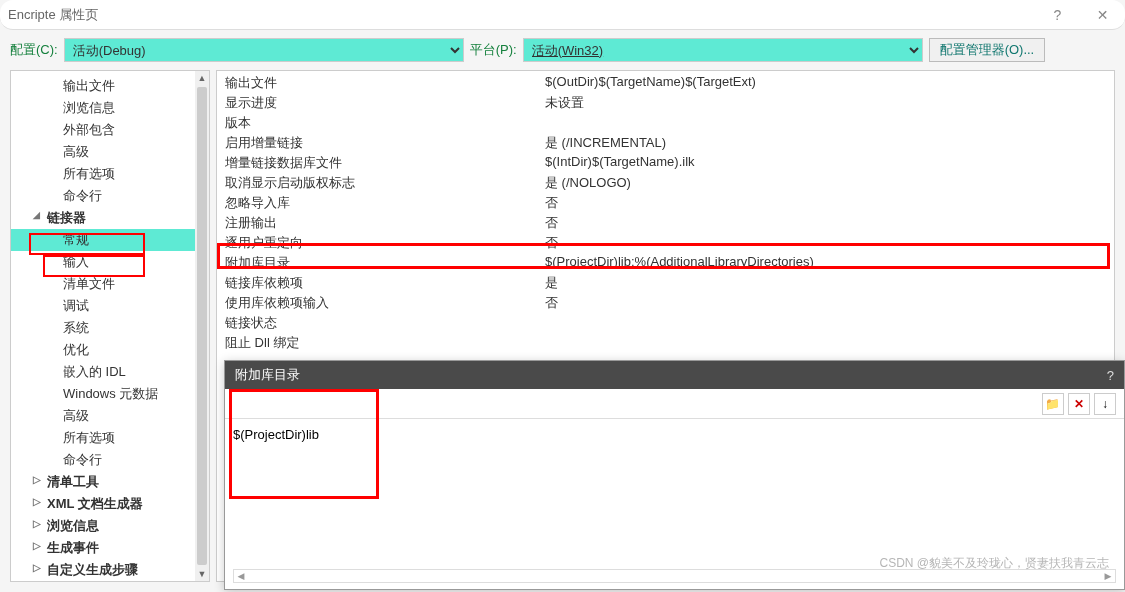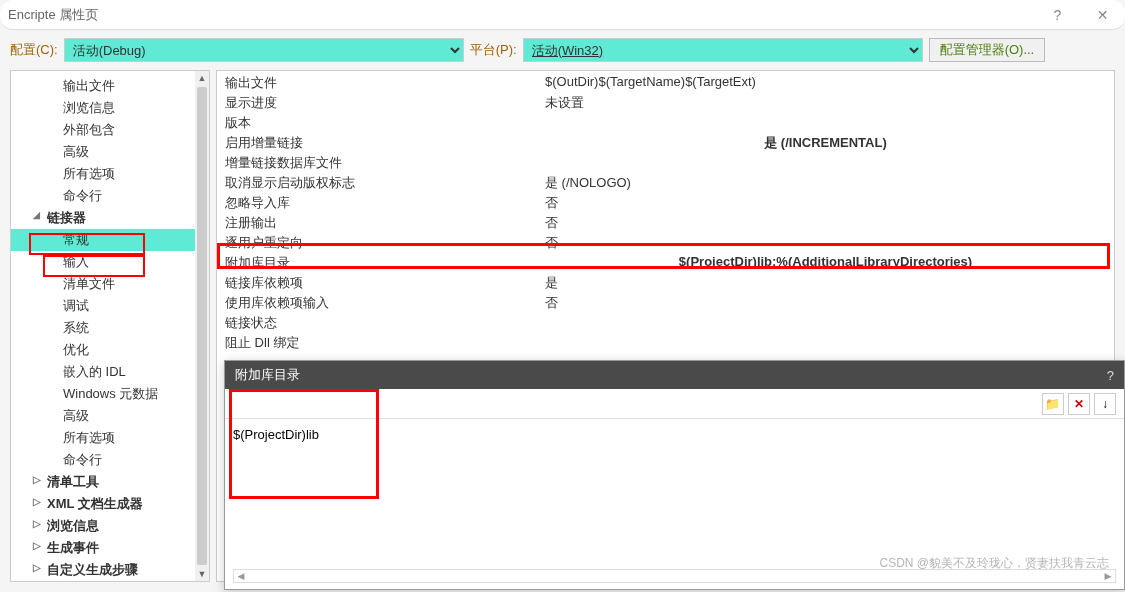--- a/index.html
+++ b/index.html
@@ -3,45 +3,45 @@
 <meta charset="utf-8">
 <style>
 * { box-sizing: border-box; margin: 0; padding: 0; font-family: "Microsoft YaHei", "Segoe UI", sans-serif; font-size: 13px; }
 body { background: #f5f5f5; width: 1125px; height: 592px; overflow: hidden; position: relative; }
 
 .titlebar { height: 30px; background: #fff; border-bottom: 1px solid #ddd; display: flex; align-items: center; padding-left: 8px; color: #666; border-radius: 13px; }
 .titlebar .spacer { flex: 1; }
 .titlebar .btn { width: 45px; height: 30px; display: flex; align-items: center; justify-content: center; color: #888; font-size: 14px; }
 
 .toolbar { height: 40px; display: flex; align-items: center; padding: 0 10px; gap: 6px; background: #f5f5f5; }
-.toolbar label { color: #a16207; }
+.toolbar label { color: #15803d; }
 .toolbar select { flex: 1; height: 24px; border: 1px solid #ccc; background: #5eead4; padding: 0 4px; color: #333; }
 .toolbar .sel-config { max-width: 400px; }
 .toolbar .sel-platform { max-width: 400px; text-decoration: underline; }
-.toolbar .mgr-btn { height: 24px; padding: 0 10px; border: 1px solid #bbb; background: #f0f0f0; color: #4d7c0f; white-space: nowrap; }
+.toolbar .mgr-btn { height: 24px; padding: 0 10px; border: 1px solid #bbb; background: #f0f0f0; color: #0f766e; white-space: nowrap; }
 
 .main { display: flex; height: calc(100% - 70px); padding: 0 10px 10px 10px; gap: 6px; position: relative; }
 
 .tree { width: 200px; border: 1px solid #ccc; background: #fff; overflow: hidden; position: relative; padding-top: 4px; }
 .tree .scroll { width: 14px; position: absolute; right: 0; top: 0; bottom: 0; background: #f0f0f0; display:flex; flex-direction:column; }
 .tree .scroll .ar { height:14px; display:flex; align-items:center; justify-content:center; font-size:9px; color:#666; }
 .tree .scroll .thumb { flex:1; background:#ccc; margin:2px; border-radius:2px;}
 .tree-item { padding: 2px 0 2px 52px; color: #333; position: relative; white-space: nowrap; }
 .tree-item.l1 { padding-left: 36px; font-weight: bold; }
 .tree-item.l1::before { content: "▷"; position: absolute; left: 22px; font-size: 10px; color: #777; top:3px;}
 .tree-item.l1.expanded::before { content: "◢"; font-size:9px; }
 .tree-item.selected { background: #5eead4; }
 .tree-highlight-1 { position:absolute; left:18px; top:162px; width:116px; height:22px; border:2px solid red; z-index:5; pointer-events:none;}
 .tree-highlight-2 { position:absolute; left:32px; top:184px; width:102px; height:22px; border:2px solid red; z-index:5; pointer-events:none;}
 
 .props { flex: 1; border: 1px solid #ccc; background: #fff; overflow: hidden; position: relative; padding-top: 2px; }
 .prop-row { display: flex; padding: 1px 8px; }
 .prop-row .k { width: 320px; color: #333; }
 .prop-row .v { flex: 1; color: #333; }
-.prop-row .v.bold { font-weight: bold; text-align: center; }
+.prop-row .v.bold { font-weight: normal; }
 .prop-highlight { position:absolute; left:0px; top:172px; width:893px; height:26px; border:3px solid red; z-index:5; pointer-events:none;}
 
 .popup { position: absolute; left: 224px; top: 360px; right: 0; height: 230px; background: #fff; border: 1px solid #999; z-index: 10; box-shadow: 0 2px 10px rgba(0,0,0,.2); }
 .popup-title { height: 28px; background: #4a4a4a; color: #fff; padding: 0 10px; display: flex; align-items: center; }
 .popup-title .spacer { flex:1; }
 .popup-title .q { color:#ddd; }
 .popup-tools { height: 30px; display:flex; justify-content:flex-end; align-items:center; gap:4px; padding:0 8px; border-bottom:1px solid #ddd; }
 .popup-tools .tbtn { width:22px; height:22px; display:flex; align-items:center; justify-content:center; border:1px solid #ccc; font-size:12px; }
 .popup-tools .folder { color:#c97b1e; }
 .popup-tools .del { color:#c00; font-weight:bold; }
@@ -128,20 +128,21 @@
         <div class="prop-row">
           <div class="k">版本</div>
           <div class="v"></div>
         </div>
         <div class="prop-row">
           <div class="k">启用增量链接</div>
           <div class="v bold">是 (/INCREMENTAL)</div>
         </div>
         <div class="prop-row">
           <div class="k">增量链接数据库文件</div>
+          <div class="v">$(IntDir)$(TargetName).ilk</div>
         </div>
         <div class="prop-row">
           <div class="k">取消显示启动版权标志</div>
           <div class="v">是 (/NOLOGO)</div>
         </div>
         <div class="prop-row">
           <div class="k">忽略导入库</div>
           <div class="v">否</div>
         </div>
         <div class="prop-row">

